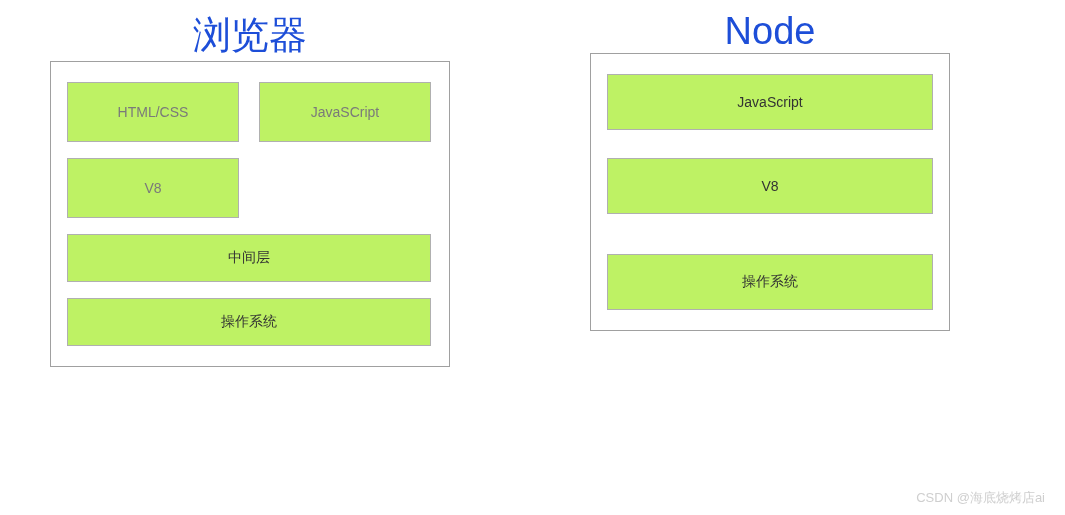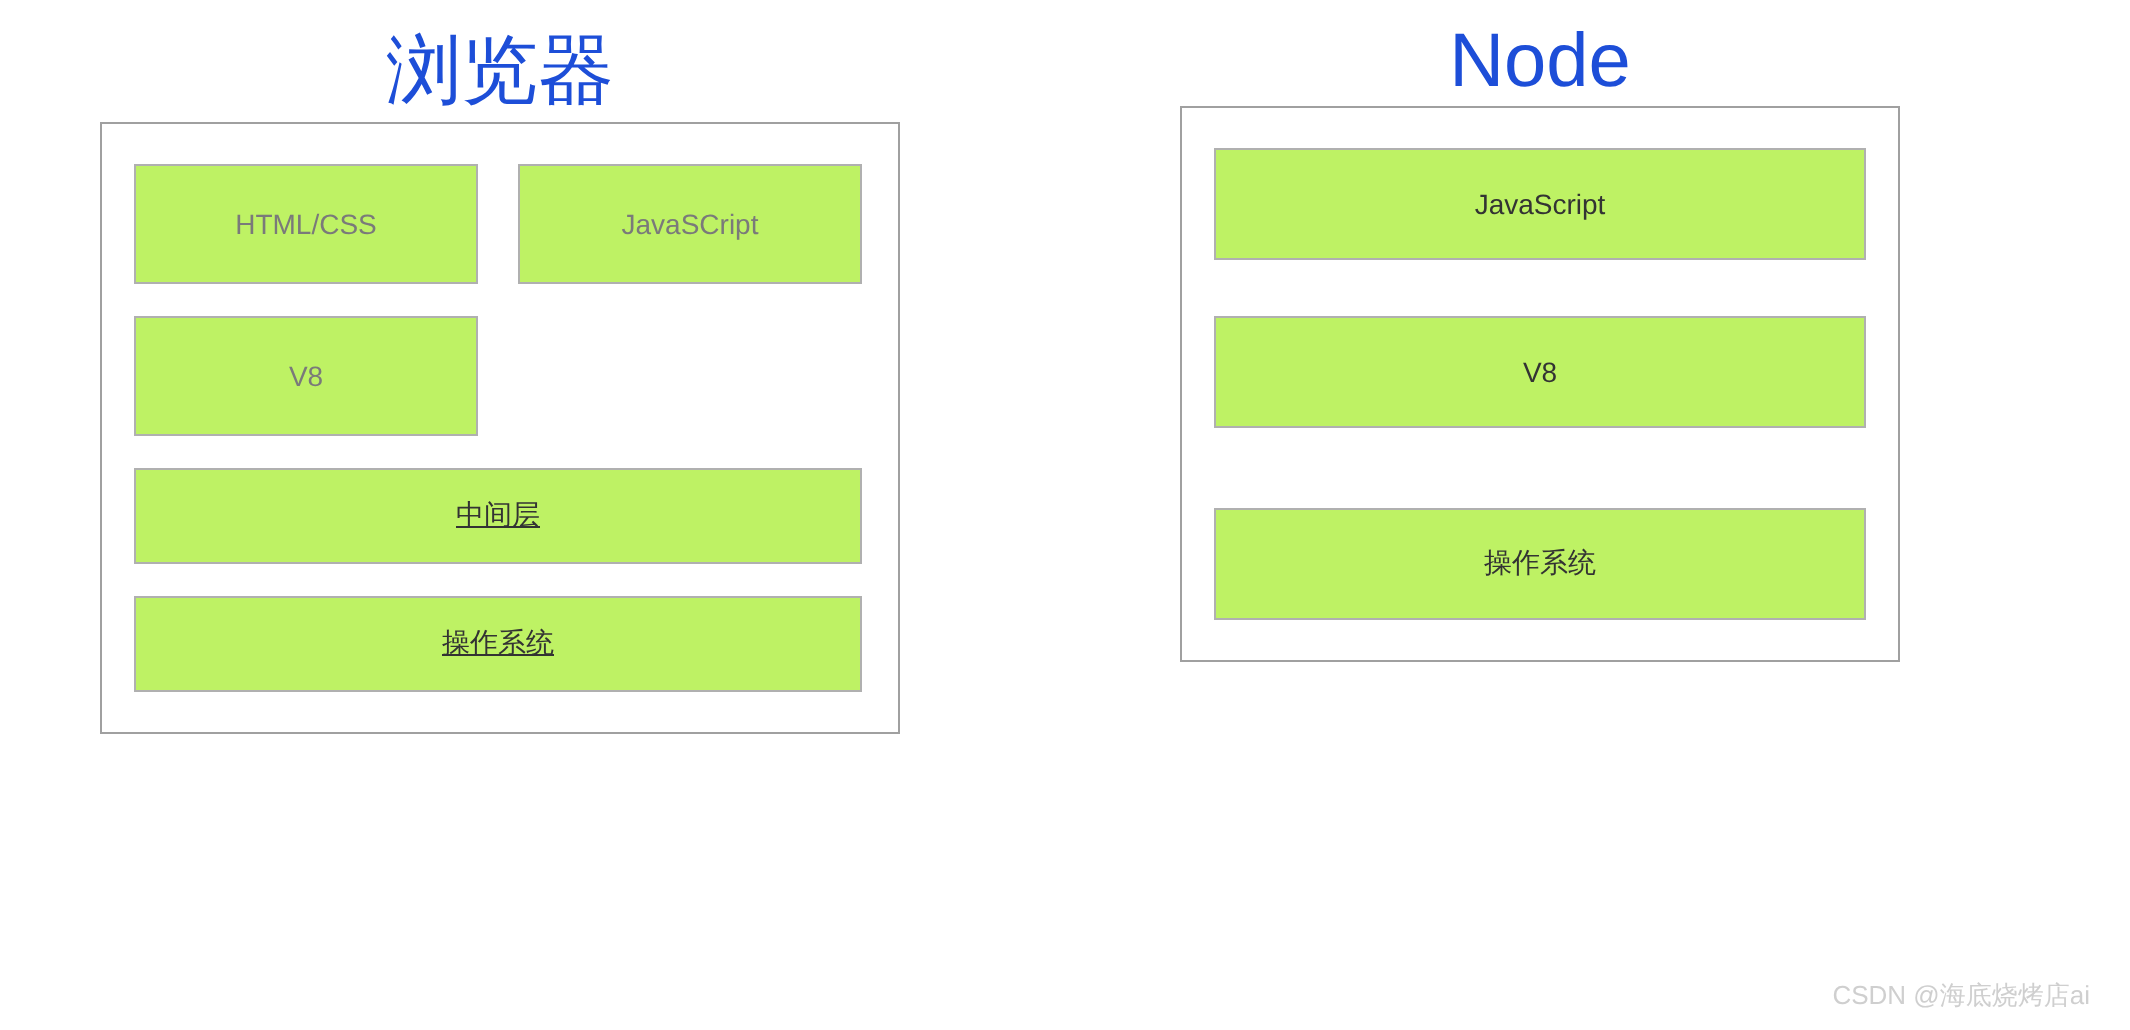--- a/index.html
+++ b/index.html
@@ -60,21 +60,20 @@
     .box-dark {
       color: #333;
     }
     .half {
       width: 172px;
       height: 60px;
     }
     .full-browser {
       width: 364px;
       height: 48px;
-      text-decoration: underline;
     }
     .full-node {
       width: 326px;
       height: 56px;
     }
     .node-upper {
       margin-bottom: 28px;
     }
     .spacer-node {
       height: 12px;

